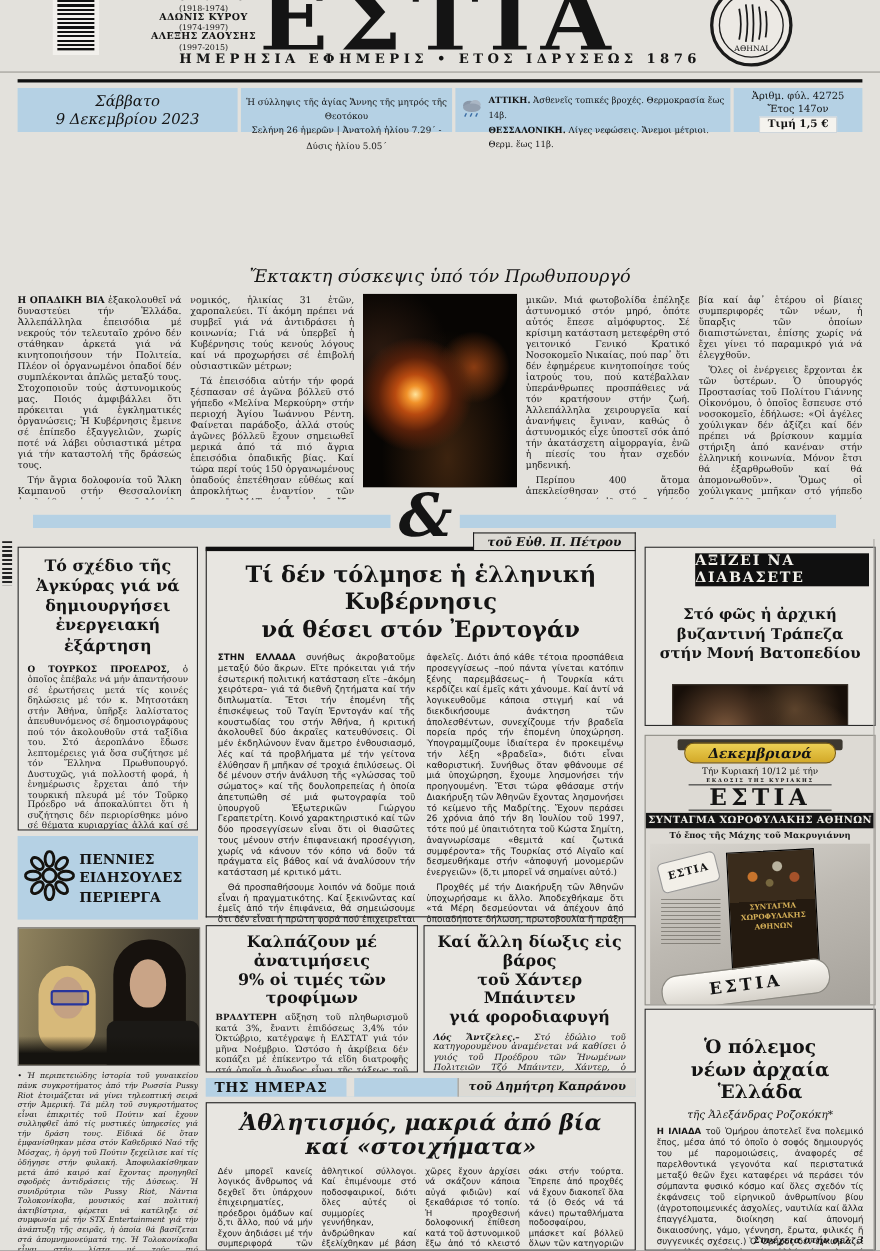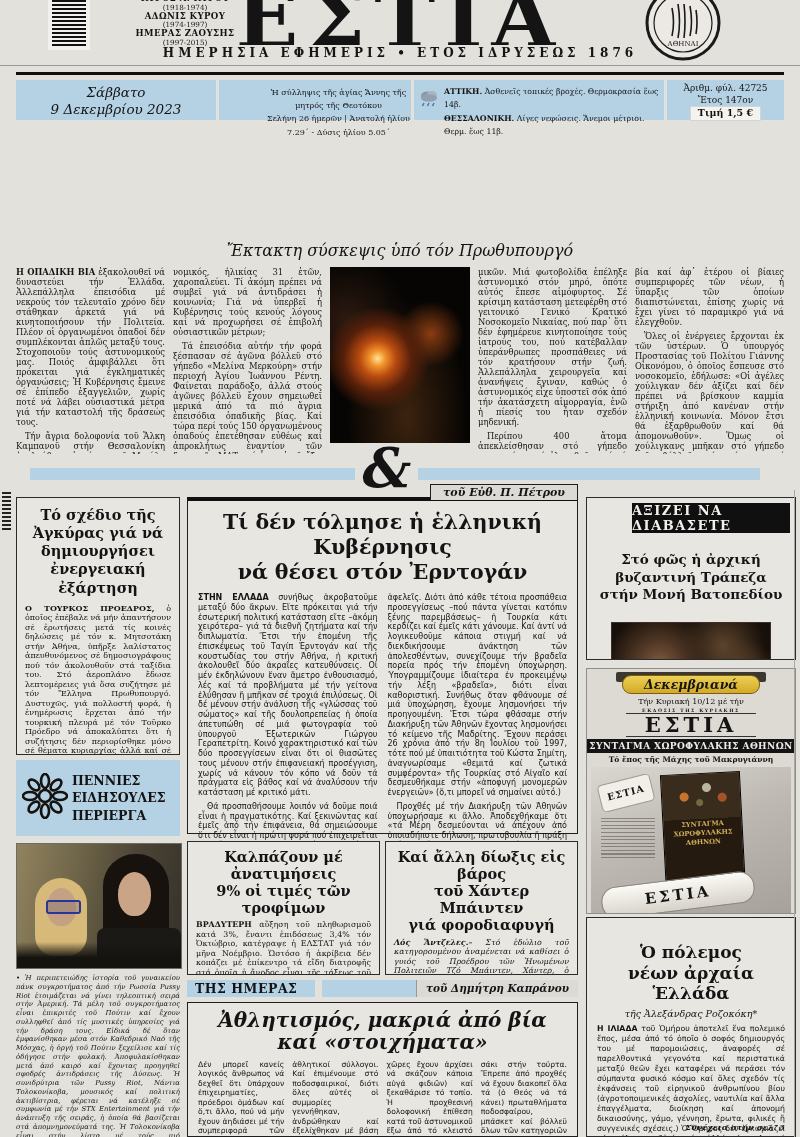--- a/index.html
+++ b/index.html
@@ -25,21 +25,21 @@
   #mast-sub{left:0;top:46px;width:800px;text-align:center;font-size:12px;font-weight:bold;letter-spacing:4px;}
   #seal{left:644px;top:-16px;}
   #rule-mast{left:0;top:65px;width:800px;height:1px;background:#9a9892;}
 
   
   #infobar{left:16px;top:72px;width:768px;height:47px;border-top:3px solid #101010;box-sizing:border-box;}
   .cell{position:absolute;top:5px;height:40px;background:#b5d1e4;box-sizing:border-box;}
   #cell-date{left:0;width:200px;padding-top:4px;}
   #cell-date div{text-align:center;font-size:13.5px;font-weight:normal;font-style:italic;line-height:1.25;}
   #cell-saint{left:203px;width:192px;padding-top:6px;}
-  #cell-saint div{text-align:center;font-size:8px;line-height:1.65;padding-left:47px;}
+  #cell-saint div{text-align:center;font-size:8px;line-height:1.65;}
   #cell-weather{left:398px;width:250px;padding:5px 4px 0 30px;}
   #cell-weather div{font-size:7.8px;line-height:1.7;}
   #cloud{position:absolute;left:4px;top:8px;}
   #cell-issue{left:651px;width:117px;padding-top:2px;text-align:center;}
   #cell-issue div{font-size:9px;line-height:1.35;}
   #price-pill{display:inline-block;background:#f5f3ee;border:1px solid #cfd6db;padding:0 7px;font-weight:bold;font-size:9.5px;}
 
   
   #headline{left:0;top:122px;width:800px;text-align:center;font-size:37px;font-weight:bold;line-height:1.16;}
   #deck{left:30px;top:221px;width:740px;text-align:center;font-size:16px;font-style:italic;line-height:1.25;}
@@ -144,21 +144,21 @@
 
 <div id="page" class="serif">
 
   <div id="barcode" class="abs"></div>
 
   <div id="founders" class="abs">
     <div class="nm">ΚΥΡΟΣ Α. ΚΥΡΟΥ</div>
     <div class="yr">(1918-1974)</div>
     <div class="nm">ΑΔΩΝΙΣ ΚΥΡΟΥ</div>
     <div class="yr">(1974-1997)</div>
-    <div class="nm">ΗΜΕΡΑΣ ΖΑΟΥΣΗΣ</div>
+    <div class="nm">ΑΛΕΞΗΣ ΖΑΟΥΣΗΣ</div>
     <div class="yr">(1997-2015)</div>
   </div>
 
   <div id="mast-clip" class="abs">
     <span id="mast-title">ΕΣΤΙΑ</span>
   </div>
   <div id="mast-sub" class="abs">ΗΜΕΡΗΣΙΑ ΕΦΗΜΕΡΙΣ • ΕΤΟΣ ΙΔΡΥΣΕΩΣ 1876</div>
 
   <div id="seal" class="abs">
     <svg width="78" height="78" viewBox="0 0 78 78">

